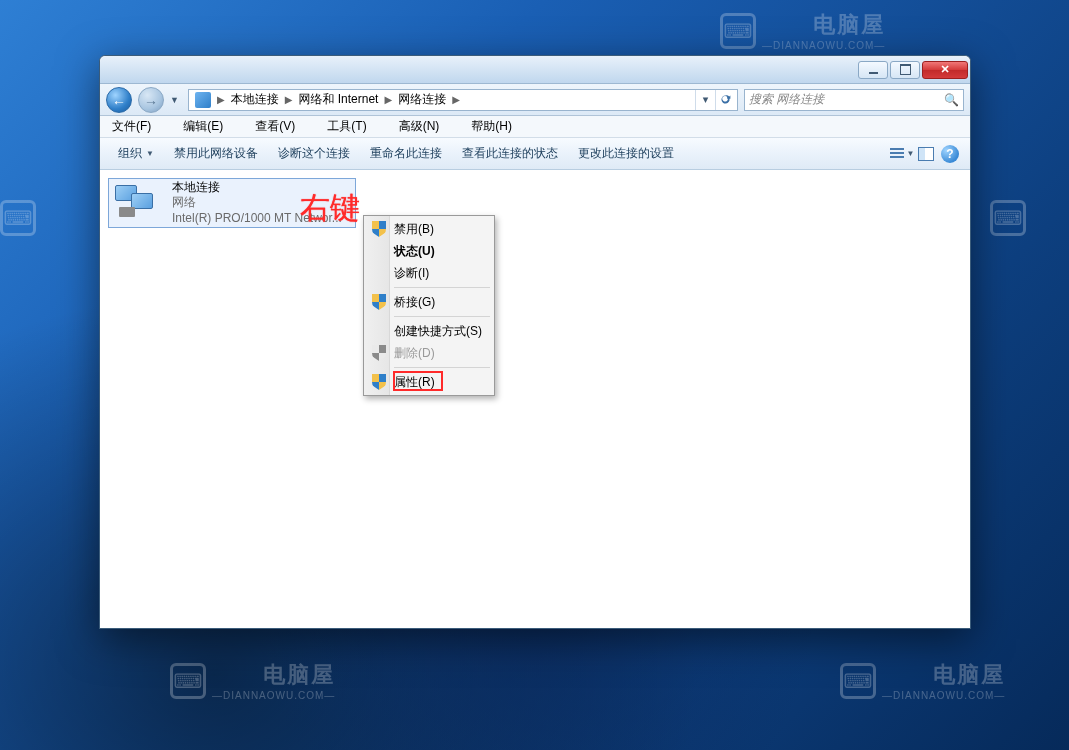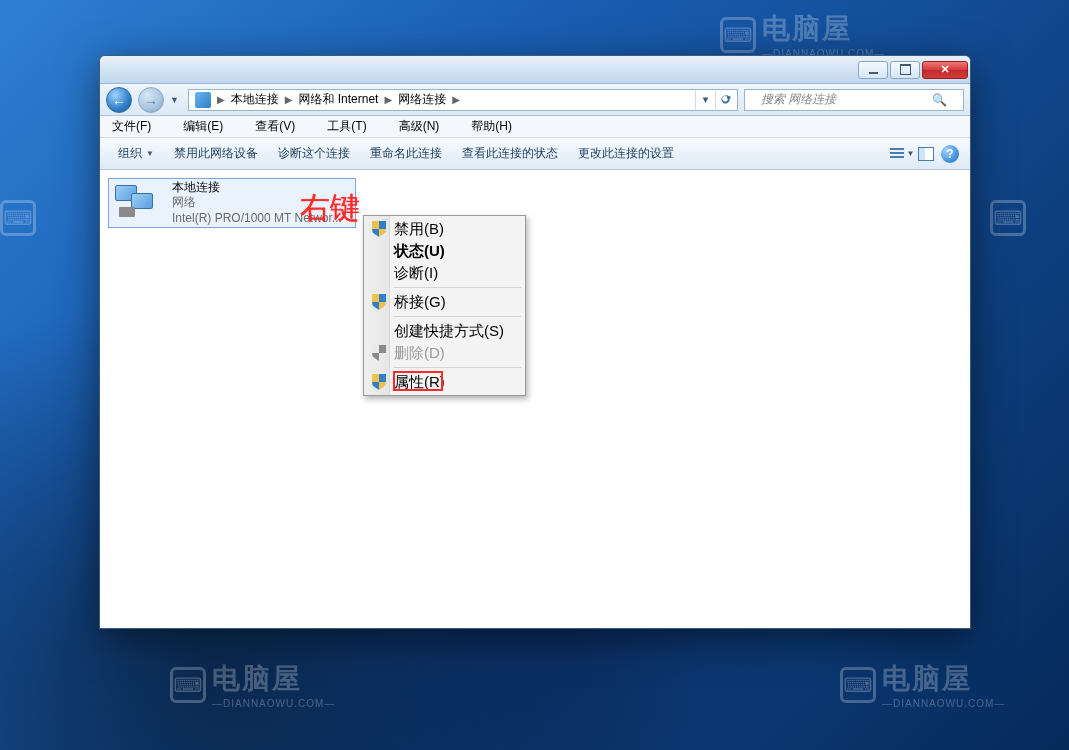--- a/index.html
+++ b/index.html
@@ -13,21 +13,21 @@
     content: ""; position: absolute; inset: 0;
     background:
       radial-gradient(circle at 30% 60%, rgba(255,255,255,0.15) 0%, transparent 18%),
       radial-gradient(circle at 50% 80%, rgba(10,40,90,0.8) 0%, transparent 35%),
       radial-gradient(ellipse at 20% 90%, rgba(0,0,0,0.5) 0%, transparent 40%);
   }
   
   .wm { position: absolute; color: rgba(255,255,255,0.25); display: flex; align-items: center; gap: 6px; }
   .wm .wm-ico { width: 36px; height: 36px; border: 3px solid rgba(255,255,255,0.25); border-radius: 6px; display: flex; align-items: center; justify-content: center; font-size: 20px; }
   .wm .wm-txt { display: flex; flex-direction: column; }
-  .wm .wm-big { font-size: 28px; font-weight: bold; letter-spacing: 2px; }
+  .wm .wm-big { font-size: 22px; font-weight: bold; letter-spacing: 2px; text-align: right; }
   .wm .wm-sml { font-size: 10px; letter-spacing: 1px; }
 
   .window {
     position: absolute; left: 99px; top: 55px; width: 872px; height: 574px;
     background: #fff;
     border: 1px solid #3b5c7a;
     border-radius: 6px 6px 0 0;
     box-shadow: 0 10px 40px rgba(0,0,0,0.5);
     display: flex; flex-direction: column;
     overflow: visible;
@@ -77,21 +77,21 @@
   }
   .addr-bar .crumb-ico { width: 16px; height: 16px; margin: 0 4px; background: linear-gradient(135deg,#6eb4f0,#2f7fc9); border-radius: 2px; }
   .addr-bar .crumb { padding: 0 4px; }
   .addr-bar .sep { color: #666; padding: 0 2px; font-size: 10px; }
   .addr-bar .spacer { flex: 1; }
   .addr-bar .addr-drop, .addr-bar .addr-ref { width: 20px; text-align: center; color: #405a73; border-left: 1px solid #cfdcea; height: 100%; display: flex; align-items: center; justify-content: center; font-size: 11px; }
   .addr-ref svg { width: 13px; height: 13px; }
   .search-bar {
     width: 220px; height: 22px;
     border: 1px solid #99b4ce; background: #fff;
-    display: flex; align-items: center; padding: 0 16px;
+    display: flex; align-items: center; padding: 0 4px;
     font-size: 12px; color: #888; font-style: italic;
   }
   .search-bar .sico { margin-left: auto; color: #3a6fa5; font-style: normal; }
 
   .menu-bar {
     height: 22px; display: flex; align-items: center; gap: 20px;
     padding: 0 6px; font-size: 12px;
     background: #f4f8fc; border-bottom: 1px solid #d2dde8;
   }
   .menu-bar .mitem { padding: 2px 6px; }
@@ -131,24 +131,24 @@
   .conn-txt .t1 { color: #000; }
   .conn-txt .t2, .conn-txt .t3 { color: #6a6a6a; white-space: nowrap; overflow: hidden; text-overflow: ellipsis; }
 
   .anno {
     position: absolute; color: #ff2a2a; font-size: 30px; font-weight: 400;
     left: 300px; top: 188px; text-shadow: 0 0 1px #ff2a2a;
   }
 
   
   .ctx {
-    position: absolute; left: 363px; top: 215px; width: 163px;
+    position: absolute; left: 363px; top: 215px; width: 132px;
     background: #f4f4f4; border: 1px solid #9a9a9a;
     box-shadow: 2px 3px 6px rgba(0,0,0,0.3);
-    font-size: 15px; padding: 2px;
+    font-size: 12px; padding: 2px;
   }
   .ctx .row {
     height: 22px; display: flex; align-items: center; padding-left: 28px; position: relative;
   }
   .ctx .row.bold { font-weight: bold; }
   .ctx .row.disabled { color: #9a9a9a; }
   .ctx .row .shield {
     position: absolute; left: 6px; width: 14px; height: 16px;
     background: conic-gradient(#2f7fc9 0 25%, #f3c14b 25% 50%, #2f7fc9 50% 75%, #f3c14b 75% 100%);
     clip-path: polygon(50% 100%, 0 70%, 0 0, 100% 0, 100% 70%);

